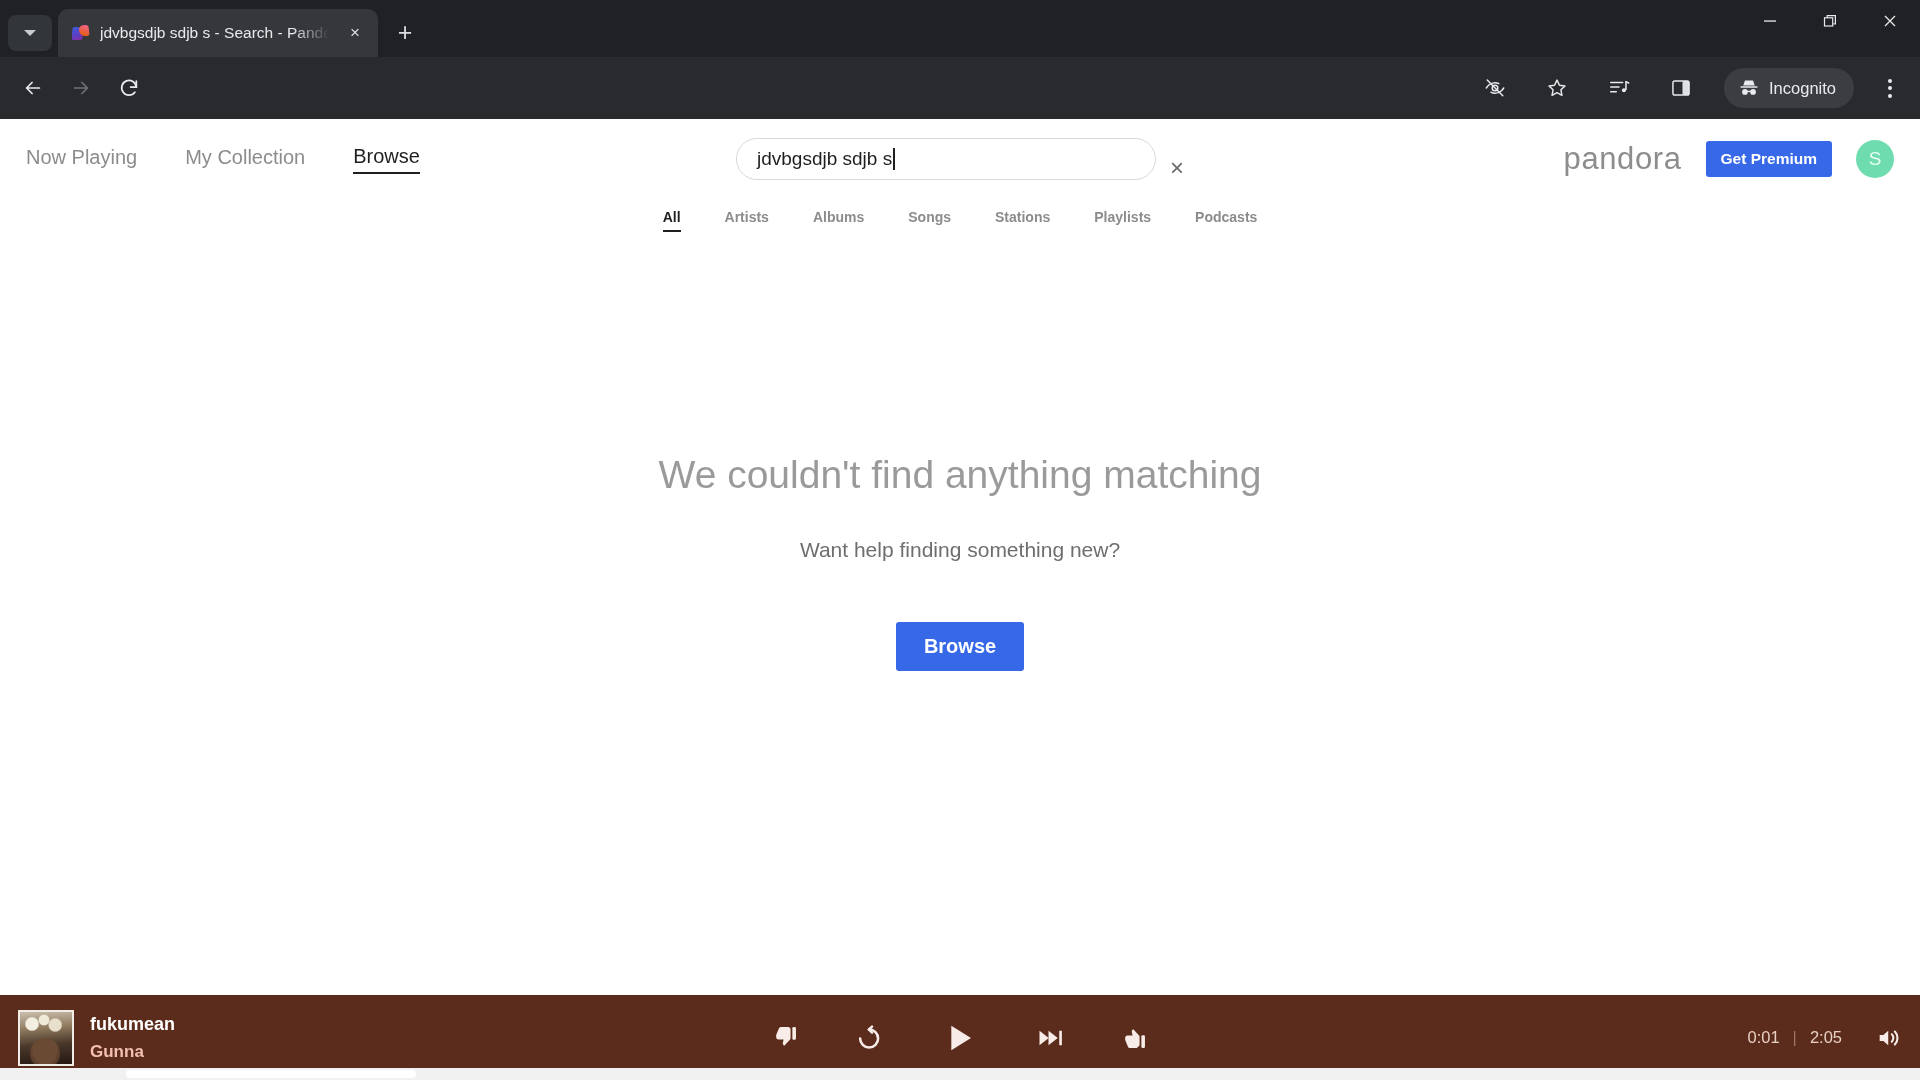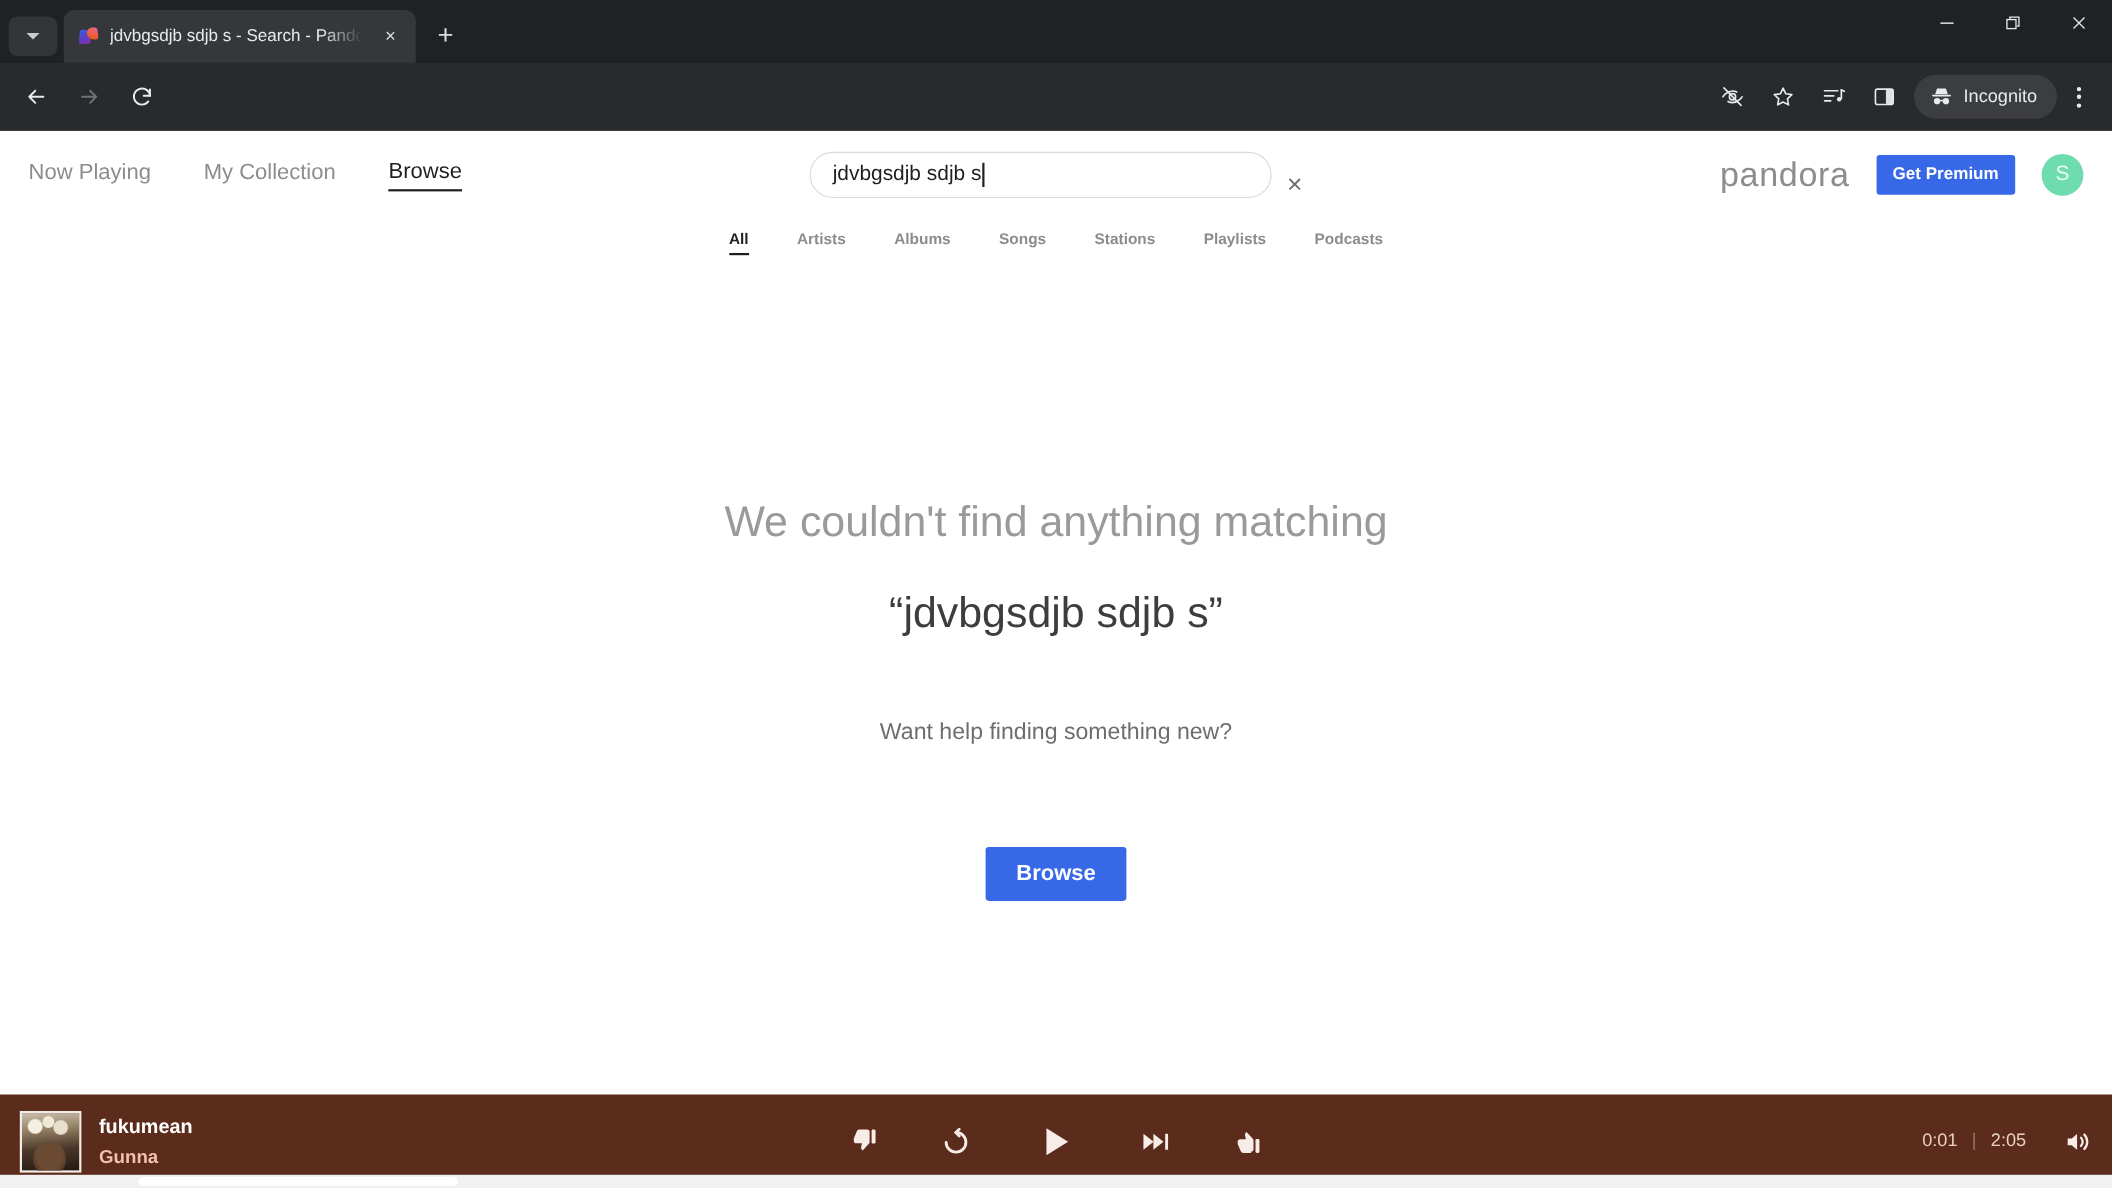--- a/index.html
+++ b/index.html
@@ -76,21 +76,21 @@
     flex: none;
   }
   .tb-btn.disabled { color: #6e7175; }
   .omnibox {
     flex: 1; height: 42px; background: #35363a; border-radius: 22px;
     display: flex; align-items: center; padding: 0 8px 0 14px; margin: 0 8px;
     gap: 10px; min-width: 0; cursor: text;
   }
   .omni-url { color: #e4e6e8; font-size: 17.5px; white-space: nowrap;
     overflow: hidden; text-overflow: clip; flex: 1; letter-spacing: .1px; }
-  .omni-right { display: flex; align-items: center; gap: 0; margin-left: auto; }
+  .omni-right { display: flex; align-items: center; gap: 16px; margin-left: auto; }
   .incognito-pill {
     height: 40px; border-radius: 20px; background: #3c3d40; display: flex;
     align-items: center; gap: 9px; padding: 0 18px 0 14px; color: #e8eaed;
     font-size: 16.5px; cursor: pointer; flex: none; margin-left: 4px;
   }
   .kebab { width: 40px; height: 44px; display: flex; flex-direction: column;
     align-items: center; justify-content: center; gap: 3.5px; cursor: pointer; flex: none; }
   .kebab span { width: 4px; height: 4px; border-radius: 50%; background: #e8eaed; display: block; }
 
   
@@ -136,21 +136,21 @@
     color: #e6fff5; font-size: 19px; display: flex; align-items: center;
     justify-content: center; cursor: pointer; flex: none;
   }
 
   .subtabs { display: flex; justify-content: center; gap: 44px; margin-top: 10px; }
   .subtab { font-size: 14px; color: #8c8c8c; cursor: pointer; padding-bottom: 5px; font-weight: bold; }
   .subtab.active { color: #1f1f1f; border-bottom: 2.5px solid #1f1f1f; }
 
   .empty-state {
     position: absolute; left: 0; right: 0; top: 330px;
-    display: flex; flex-direction: column; align-items: center; gap: 32px;
+    display: flex; flex-direction: column; align-items: center;
   }
   .empty-l1 { font-size: 39px; color: #9a9a9a; font-weight: 300; line-height: 1.32; }
   .empty-l2 { font-size: 39px; color: #3d3d3d; font-weight: 300; line-height: 1.32; }
   .empty-sub { font-size: 21px; color: #6e6e6e; margin-top: 38px; }
   .browse-btn {
     margin-top: 60px; background: #3668e8; color: #fff; font-size: 20px;
     font-weight: bold; padding: 13px 28px; border-radius: 3px; cursor: pointer;
   }
 
   
@@ -344,21 +344,20 @@
       <span class="subtab">Artists</span>
       <span class="subtab">Albums</span>
       <span class="subtab">Songs</span>
       <span class="subtab">Stations</span>
       <span class="subtab">Playlists</span>
       <span class="subtab">Podcasts</span>
     </div>
 
     <div class="empty-state">
       <div class="empty-l1">We couldn't find anything matching</div>
-      <div class="empty-l2">“jdvbgsdjb sdjb s”</div>
       <div class="empty-sub">Want help finding something new?</div>
       <div class="browse-btn">Browse</div>
     </div>
 
     <div class="player">
       <div class="np">
         <span class="albumart"></span>
         <span class="np-meta">
           <span class="np-title">fukumean</span>
           <span class="np-artist">Gunna</span>

